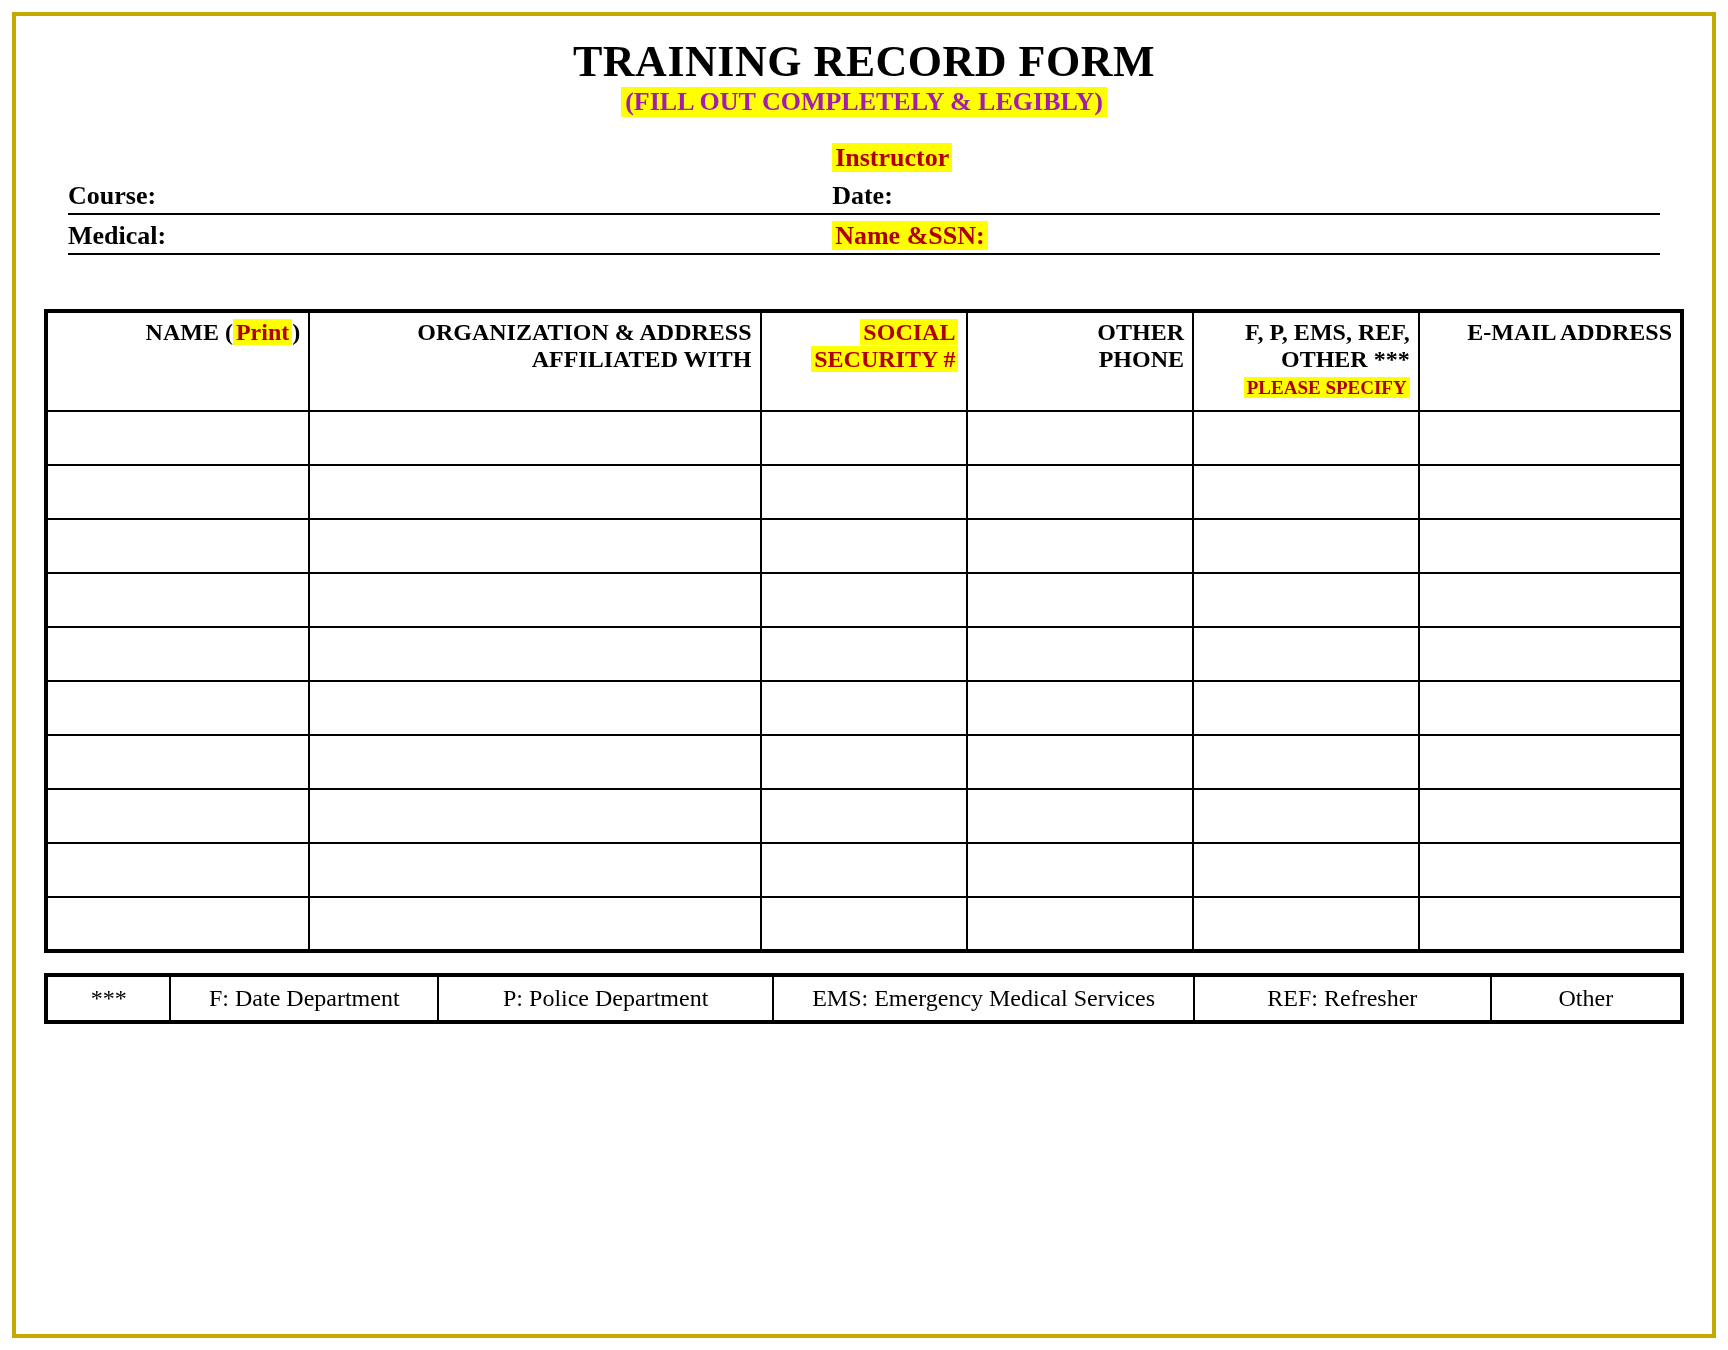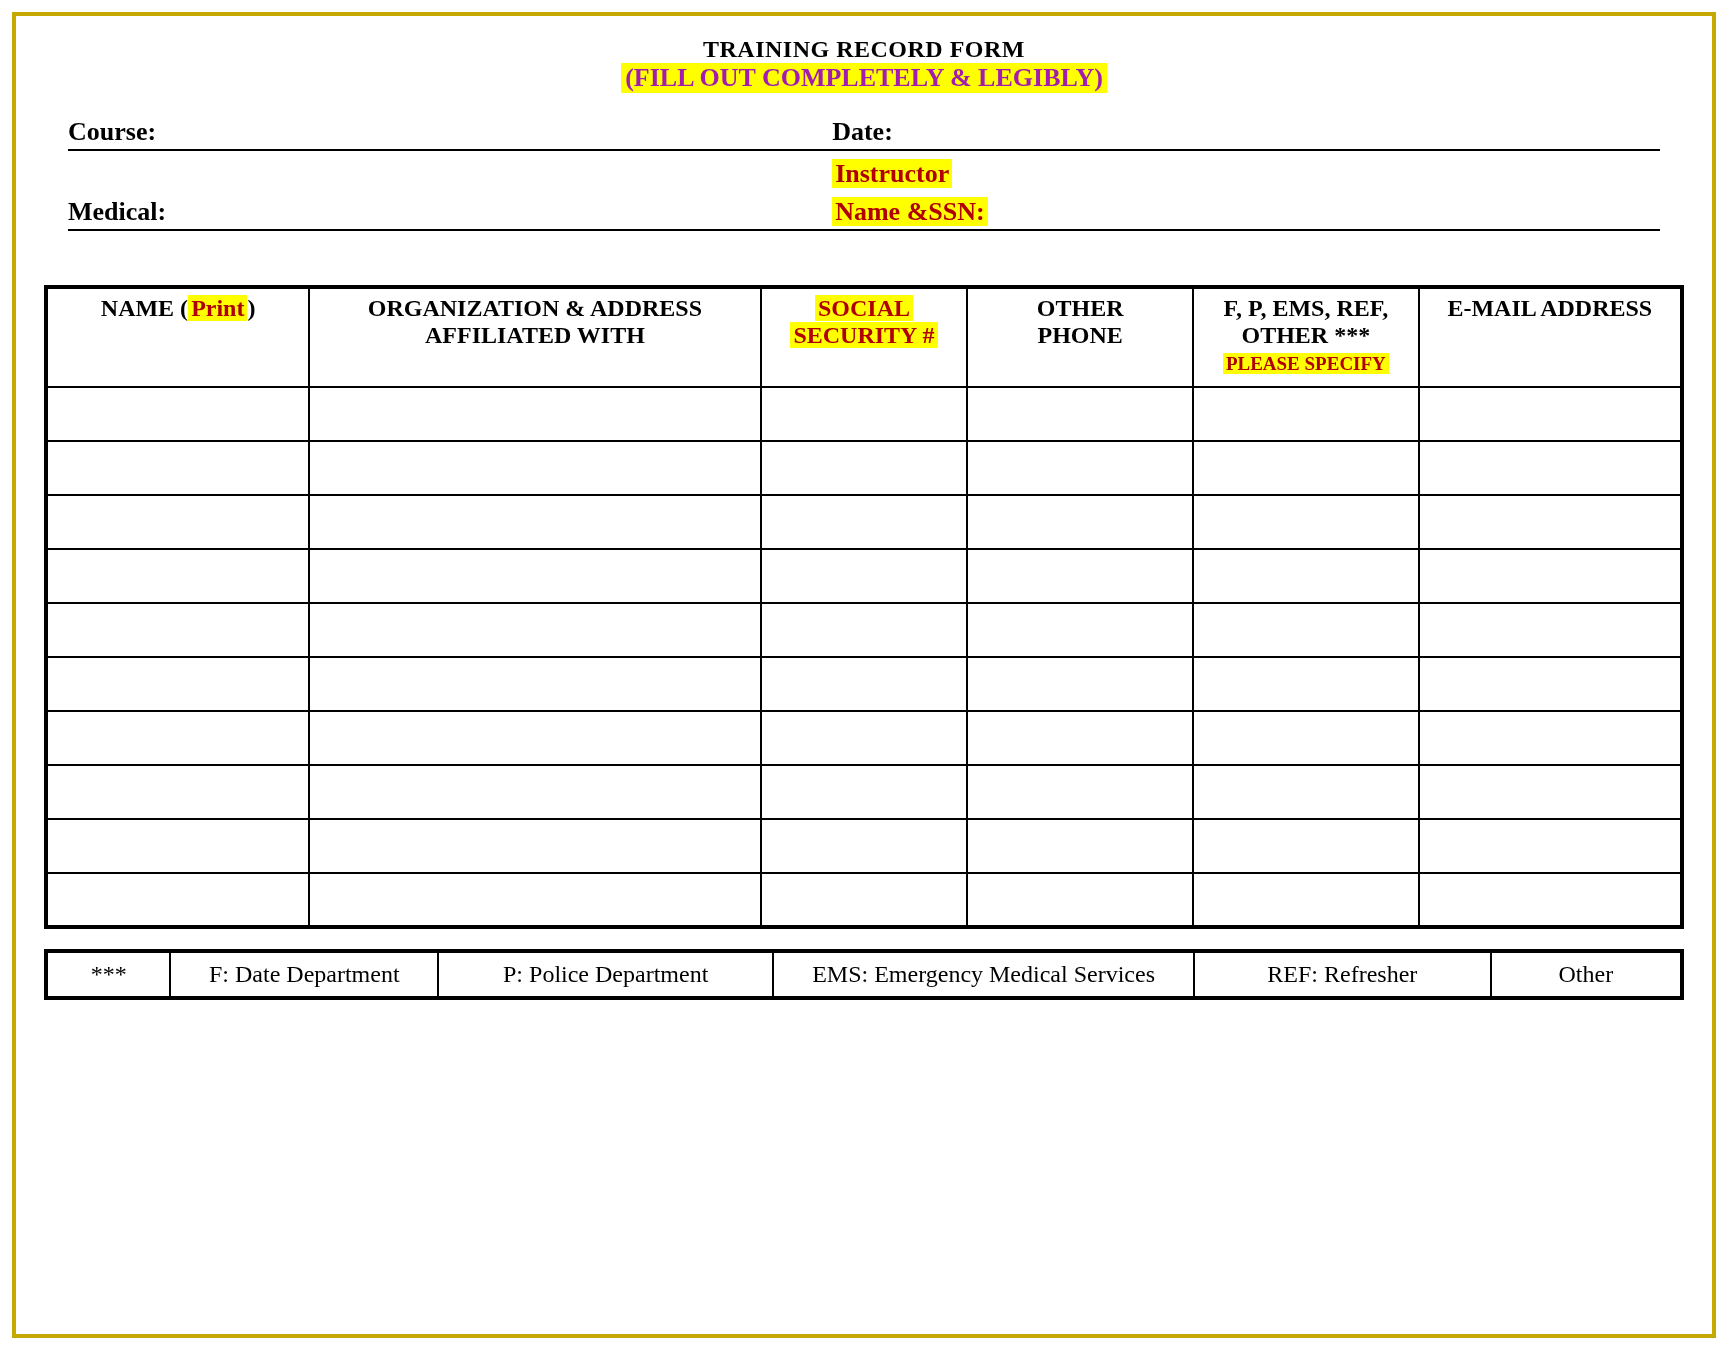--- a/index.html
+++ b/index.html
@@ -13,21 +13,21 @@
   }
   .outer-border {
     position:absolute;
     top:12px; left:12px; right:12px; bottom:12px;
     border:4px solid #c5a900;
     padding:20px 28px 24px 28px;
   }
   .title-block { text-align:center; margin-bottom:8px; }
   .title {
     font-weight:bold;
-    font-size:24px;
+    font-size:44px;
     letter-spacing:0.5px;
   }
   .subtitle {
     font-weight:bold;
     font-size:26px;
     color:#a21caf;
     background:#ffff00;
     padding:0 4px;
     display:inline-block;
   }
@@ -57,21 +57,21 @@
     border:4px solid #000;
   }
   .main-table th, .main-table td {
     border:2px solid #000;
     padding:6px 8px;
     font-family:"Times New Roman",serif;
   }
   .main-table th {
     font-weight:bold;
     font-size:24px;
-    text-align:center;
+    text-align:right;
     vertical-align:top;
     height:100px;
   }
   .main-table td {
     height:54px;
   }
   .col-name   { width:14%; }
   .col-org    { width:24%; }
   .col-ssn    { width:11%; }
   .col-phone  { width:12%; }
@@ -101,27 +101,27 @@
 <body>
 
 <div class="outer-border">
 
   <div class="title-block">
     <div class="title">TRAINING RECORD FORM</div>
     <div><span class="subtitle">(FILL OUT COMPLETELY &amp; LEGIBLY)</span></div>
   </div>
 
   <div class="meta">
+    <div class="meta-row noborder">
+      <div class="meta-left"></div>
+      <div class="meta-right"><span class="hl">Instructor</span></div>
+    </div>
     <div class="meta-row">
       <div class="meta-left">Course:</div>
       <div class="meta-right">Date:</div>
-    </div>
-    <div class="meta-row noborder">
-      <div class="meta-left"></div>
-      <div class="meta-right"><span class="hl">Instructor</span></div>
     </div>
     <div class="meta-row">
       <div class="meta-left">Medical:</div>
       <div class="meta-right"><span class="hl">Name &amp;SSN:</span></div>
     </div>
   </div>
 
   <table class="main-table">
     <thead>
       <tr>

